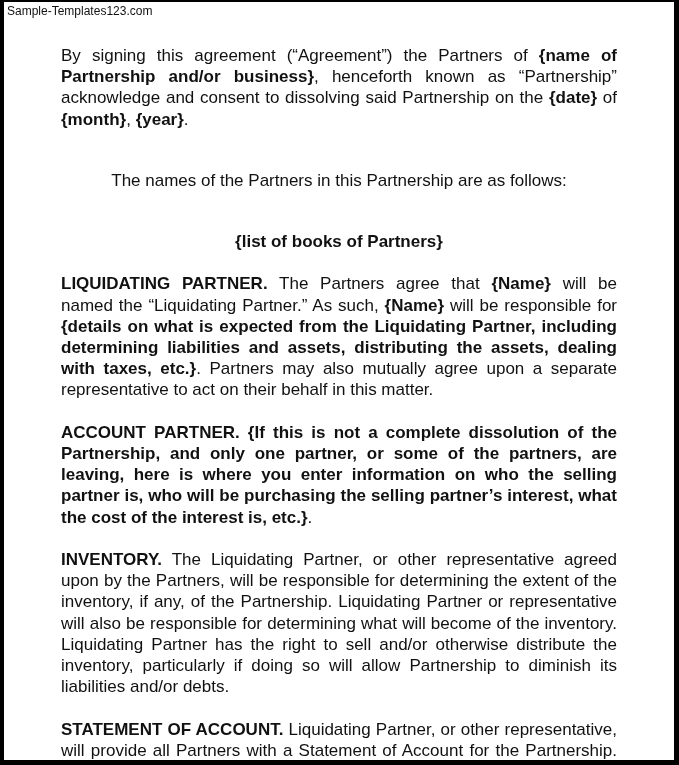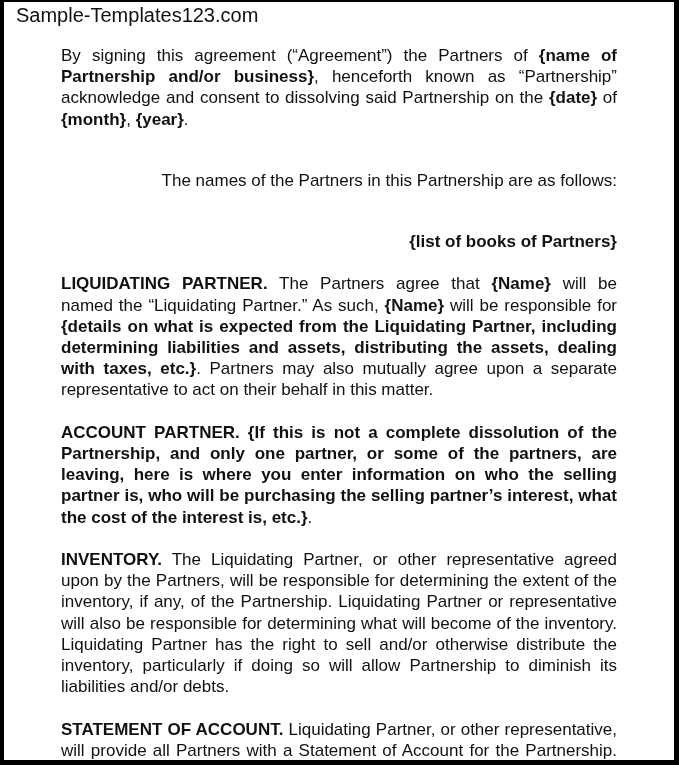--- a/index.html
+++ b/index.html
@@ -6,29 +6,29 @@
   body {
     width: 679px; height: 765px; background: #000; overflow: hidden;
     position: relative;
     font-family: "Liberation Sans", sans-serif;
   }
   .page {
     position: absolute; left: 4px; top: 2px; width: 670px; height: 758px;
     background: #fff;
   }
   .watermark {
-    position: absolute; left: 12px; top: 2px;
-    font-size: 20px; color: #111; letter-spacing: 0px;
+    position: absolute; left: 3px; top: 2px;
+    font-size: 12px; color: #111; letter-spacing: 0px;
   }
   .doc {
     position: absolute; left: 57px; top: 43px; width: 556px;
     font-size: 17px; line-height: 21.2px; color: #111;
   }
   .doc p { margin: 0 0 21.2px 0; text-align: justify; }
-  .doc p.left { text-align: right; margin-top: 40px; }
+  .doc p.left { text-align: center; margin-top: 40px; }
   b { font-weight: bold; }
 </style>
 </head>
 <body>
 
 <div class="page">
   <div class="watermark">Sample-Templates123.com</div>
 
   <div class="doc">
     <p><span>By signing this agreement (“Agreement”) the Partners of </span><b>{name of Partnership and/or business}</b><span>, henceforth known as “Partnership” acknowledge and consent to dissolving said Partnership on the </span><b>{date}</b><span> of </span><b>{month}</b><span>, </span><b>{year}</b><span>.</span></p>

